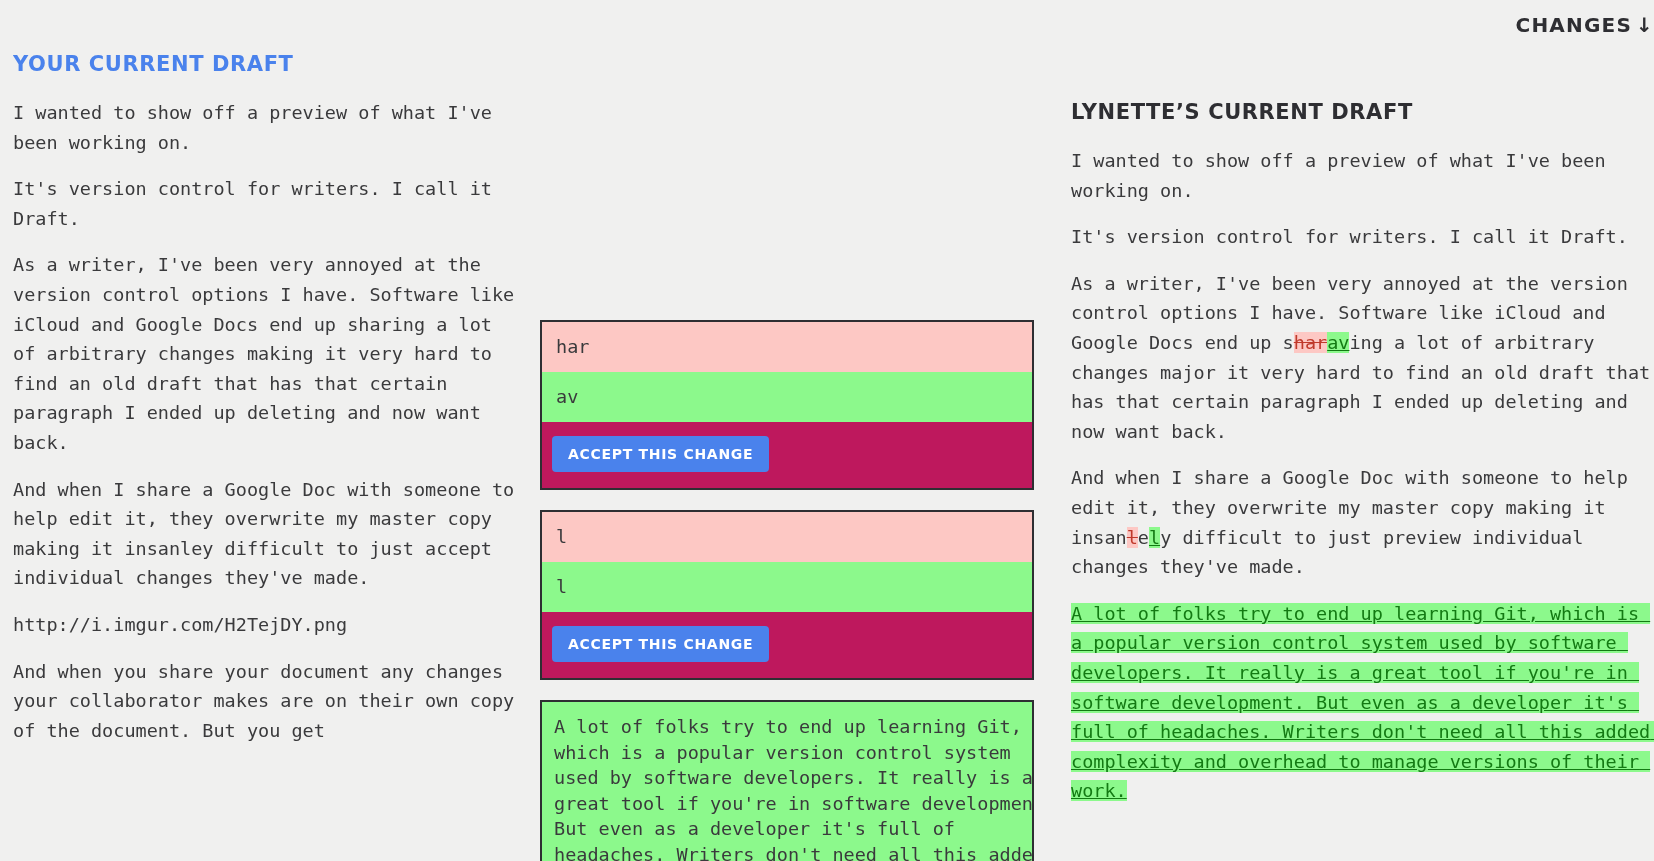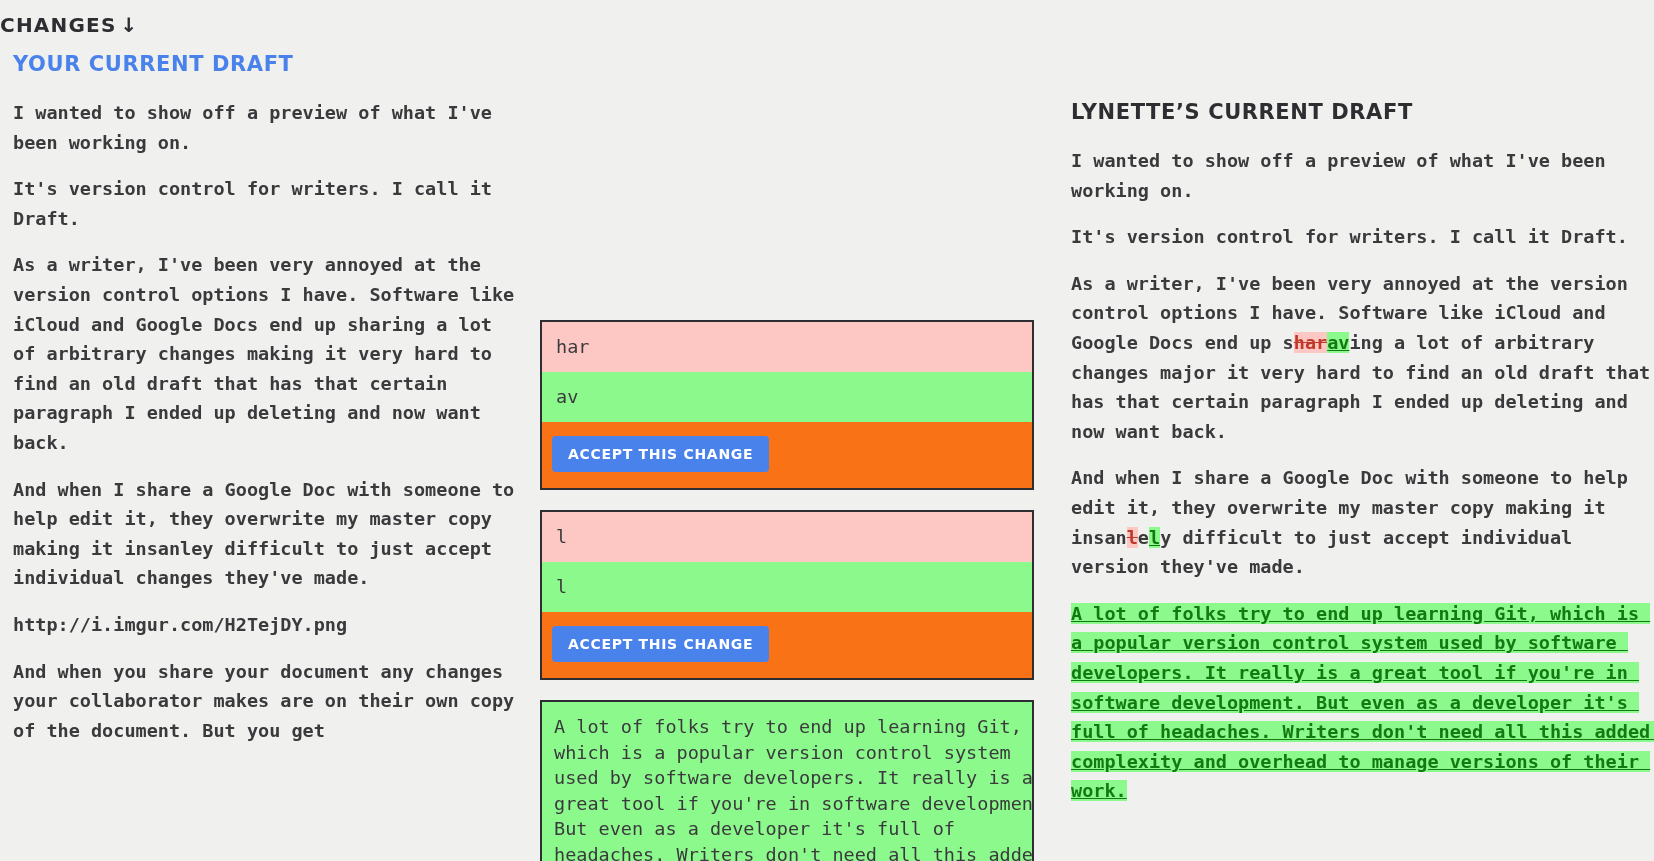--- a/index.html
+++ b/index.html
@@ -21,21 +21,21 @@
     width: 1654px;
     height: 861px;
   }
 
   
   .changes-header {
     position: absolute;
     left: 0;
     top: 13px;
     width: 1654px;
-    text-align: left;
+    text-align: right;
     font-family: "DejaVu Sans", sans-serif;
     font-weight: bold;
     font-size: 20px;
     letter-spacing: 1.2px;
     color: #2e2e32;
     white-space: nowrap;
   }
   .changes-header .arrow {
     font-size: 20px;
     padding-left: 4px;
@@ -69,21 +69,20 @@
   }
   .col-title.blue { color: #4a82ec; }
   .col-title.dark { color: #2e2e32; margin-top: 48px; }
 
   .para {
     font-size: 18.5px;
     line-height: 29.6px;
     margin: 0 0 17px 0;
     white-space: pre-wrap;
     word-break: normal;
-    font-weight: bold;
   }
 
   
   .del {
     background: #fdc8c4;
     color: #c0392b;
     text-decoration: line-through;
   }
   .ins {
     background: #8cf98c;
@@ -112,21 +111,21 @@
     line-height: 26px;
     padding: 12px 14px;
     white-space: pre;
     overflow: hidden;
   }
   .card-row.removed { background: #fdc8c4; color: #3a3a3c; }
   .card-row.added   { background: #8cf98c; color: #3a3a3c; }
 
   .card-actions {
     padding: 14px 0 16px 10px;
-    background: #f97316;
+    background: #be185d;
   }
   .accept-btn {
     display: inline-block;
     background: #4a82ec;
     color: #ffffff;
     font-family: "DejaVu Sans", sans-serif;
     font-weight: bold;
     font-size: 14px;
     letter-spacing: 0.7px;
     padding: 10px 16px 10px 16px;
@@ -201,19 +200,19 @@
     </div>
 
     <div class="col col-right">
       <h2 class="col-title dark">LYNETTE’S CURRENT DRAFT</h2>
 
       <p class="para">I wanted to show off a preview of what I've been working on.</p>
       <p class="para">It's version control for writers. I call it Draft.</p>
 
       <p class="para"><span>As a writer, I've been very annoyed at the version control options I have. Software like iCloud and Google Docs end up s</span><span class="del">har</span><span class="ins">av</span><span>ing a lot of arbitrary changes major it very hard to find an old draft that has that certain paragraph I ended up deleting and now want back.</span></p>
 
-      <p class="para"><span>And when I share a Google Doc with someone to help edit it, they overwrite my master copy making it insan</span><span class="del">l</span><span>e</span><span class="ins">l</span><span>y difficult to just accept individual version they've made.</span></p>
+      <p class="para"><span>And when I share a Google Doc with someone to help edit it, they overwrite my master copy making it insan</span><span class="del">l</span><span>e</span><span class="ins">l</span><span>y difficult to just preview individual changes they've made.</span></p>
 
       <p class="para"><span class="ins-block">A lot of folks try to end up learning Git, which is a popular version control system used by software developers. It really is a great tool if you're in software development. But even as a developer it's full of headaches. Writers don't need all this added complexity and overhead to manage versions of their work.</span></p>
     </div>
 
   </div>
 </div>
 
 </body></html>

